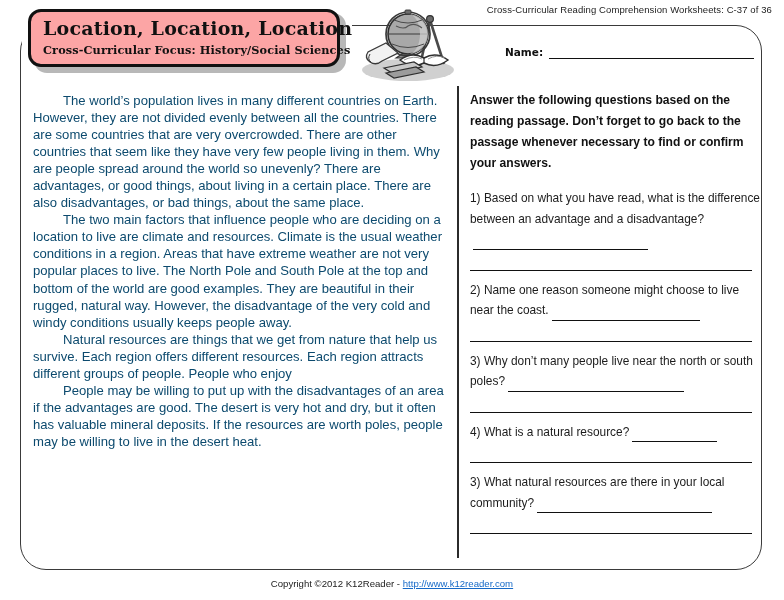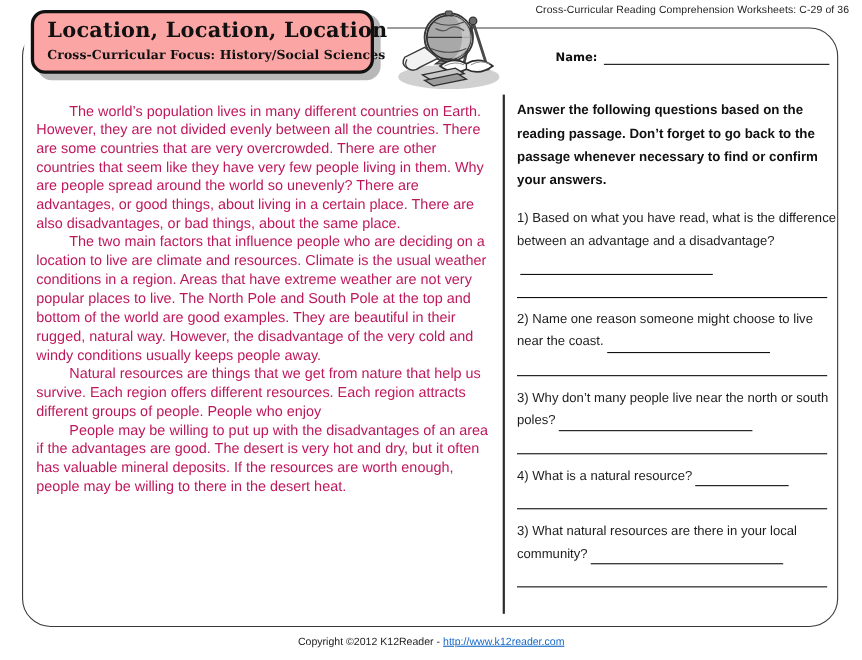--- a/index.html
+++ b/index.html
@@ -141,21 +141,21 @@
     position: absolute;
     left: 33px;
     top: 92px;
     width: 412px;
   }
   .passage p {
     margin: 0;
     font-size: 13.1px;
     line-height: 17.05px;
     text-indent: 30px;
-    color: #be185d;
+    color: #0c4a6e;
     font-family: "Liberation Sans", sans-serif;
   }
 
   
   .questions {
     position: absolute;
     left: 470px;
     top: 90px;
     width: 290px;
   }
@@ -203,21 +203,21 @@
     font-family: "Liberation Sans", sans-serif;
   }
   .footer a {
     color: #1569c7;
     text-decoration: underline;
   }
 </style>
 </head>
 <body>
 
-<div class="series-line">Cross-Curricular Reading Comprehension Worksheets: C-29 of 36</div>
+<div class="series-line">Cross-Curricular Reading Comprehension Worksheets: C-37 of 36</div>
 
 <div class="page-frame"></div>
 <div class="frame-mask"></div>
 
 <div class="title-shadow"></div>
 <div class="title-box">
   <div class="title-main">Location, Location, Location</div>
   <div class="title-sub">Cross-Curricular Focus: History/Social Sciences</div>
 </div>
 
@@ -255,21 +255,21 @@
   <span class="name-label">Name:</span>
   <span class="name-blank"></span>
 </div>
 
 <div class="col-divider"></div>
 
 <div class="passage">
   <p>The world’s population lives in many different countries on Earth. However, they are not divided evenly between all the countries. There are some countries that are very overcrowded. There are other countries that seem like they have very few people living in them. Why are people spread around the world so unevenly? There are advantages, or good things, about living in a certain place. There are also disadvantages, or bad things, about the same place.</p>
   <p>The two main factors that influence people who are deciding on a location to live are climate and resources. Climate is the usual weather conditions in a region. Areas that have extreme weather are not very popular places to live. The North Pole and South Pole at the top and bottom of the world are good examples. They are beautiful in their rugged, natural way. However, the disadvantage of the very cold and windy conditions usually keeps people away.</p>
   <p>Natural resources are things that we get from nature that help us survive. Each region offers different resources. Each region attracts different groups of people. People who enjoy</p>
-  <p>People may be willing to put up with the disadvantages of an area if the advantages are good. The desert is very hot and dry, but it often has valuable mineral deposits. If the resources are worth enough, people may be willing to there in the desert heat.</p>
+  <p>People may be willing to put up with the disadvantages of an area if the advantages are good. The desert is very hot and dry, but it often has valuable mineral deposits. If the resources are worth poles, people may be willing to live in the desert heat.</p>
 </div>
 
 <div class="questions">
   <div class="q-instructions">Answer the following questions based on the reading passage. Don’t forget to go back to the passage whenever necessary to find or confirm your answers.</div>
 
   <div class="q-item">
     <span class="q-text">1) Based on what you have read, what is the difference between an advantage and a disadvantage?</span><span class="ans-inline" style="width:175px"></span>
     <span class="ans-full"></span>
   </div>
 

